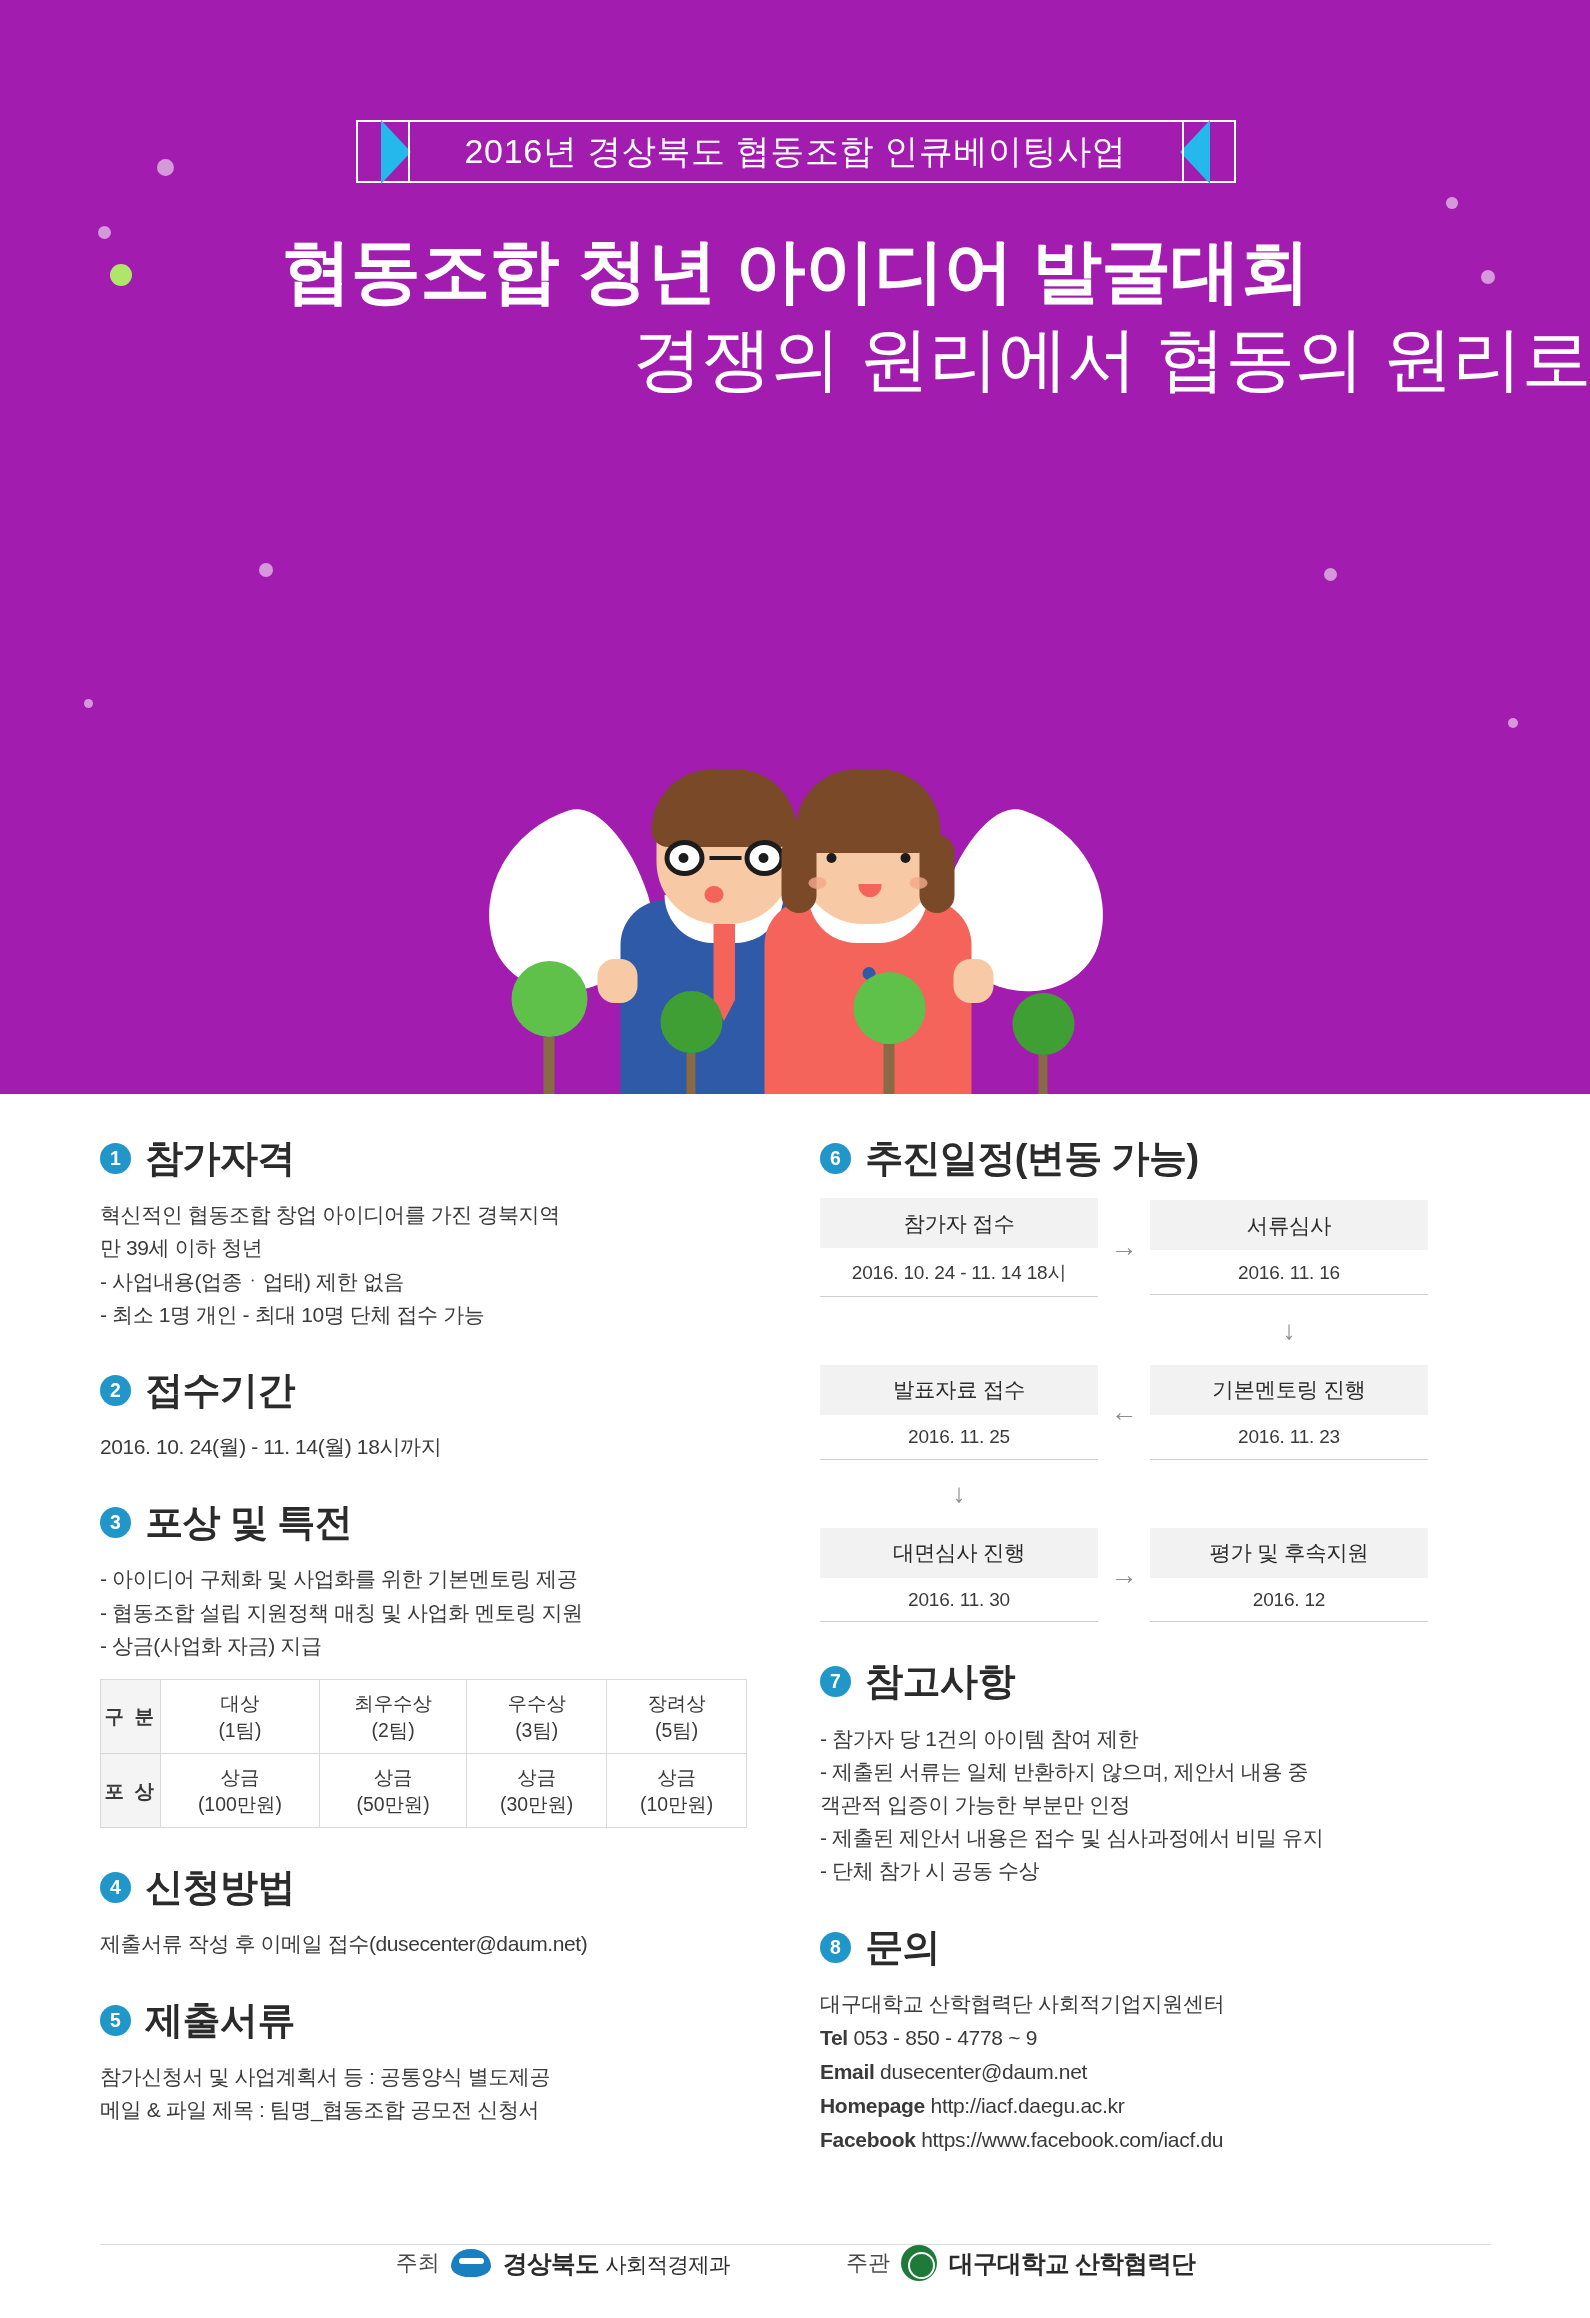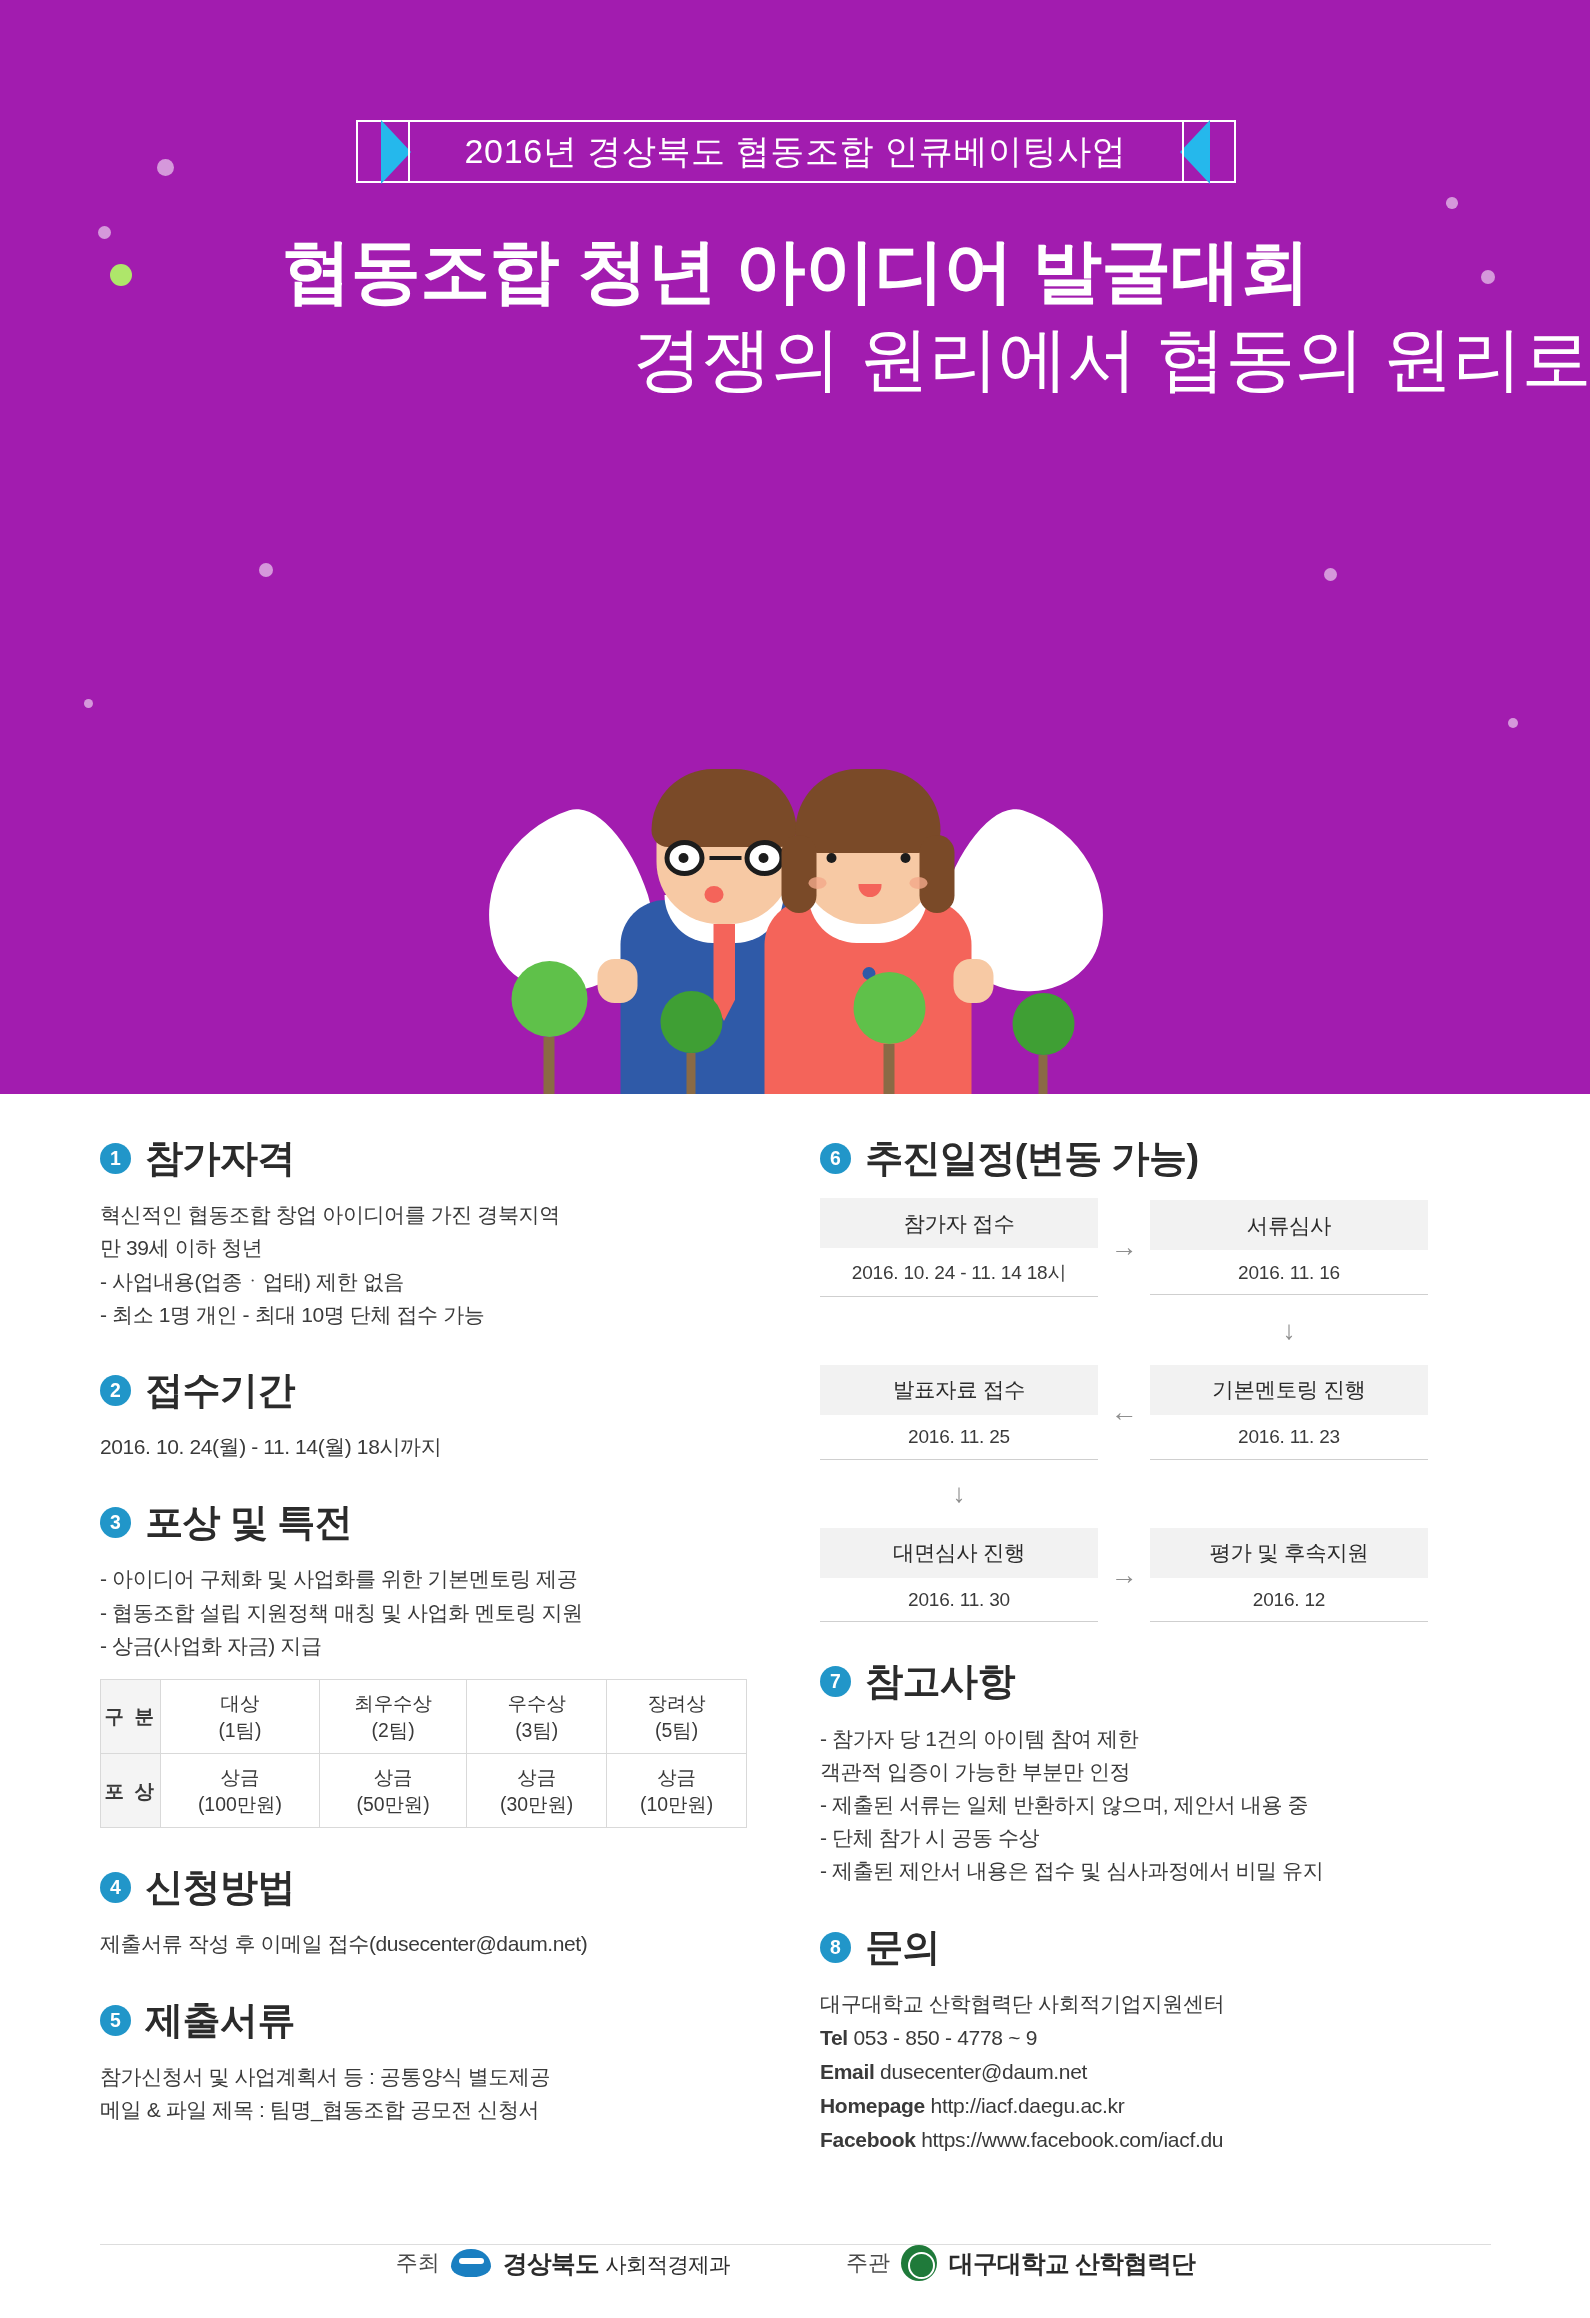--- a/index.html
+++ b/index.html
@@ -660,24 +660,24 @@
         </div>
       </div>
 
       <div class="sec">
         <div class="sec-head">
           <span class="num">7</span>
           <span class="sec-title">참고사항</span>
         </div>
         <div class="body-text">
           <span class="line">- 참가자 당 1건의 아이템 참여 제한</span>
+          <span class="line">- 제출된 서류는 일체 반환하지 않으며, 제안서 내용 중</span>
           <span class="line">   객관적 입증이 가능한 부분만 인정</span>
-          <span class="line">- 제출된 서류는 일체 반환하지 않으며, 제안서 내용 중</span>
+          <span class="line">- 제출된 제안서 내용은 접수 및 심사과정에서 비밀 유지</span>
           <span class="line">- 단체 참가 시 공동 수상</span>
-          <span class="line">- 제출된 제안서 내용은 접수 및 심사과정에서 비밀 유지</span>
         </div>
       </div>
 
       <div class="sec">
         <div class="sec-head">
           <span class="num">8</span>
           <span class="sec-title">문의</span>
         </div>
         <div>
           <div class="contact-line">대구대학교 산학협력단 사회적기업지원센터</div>

